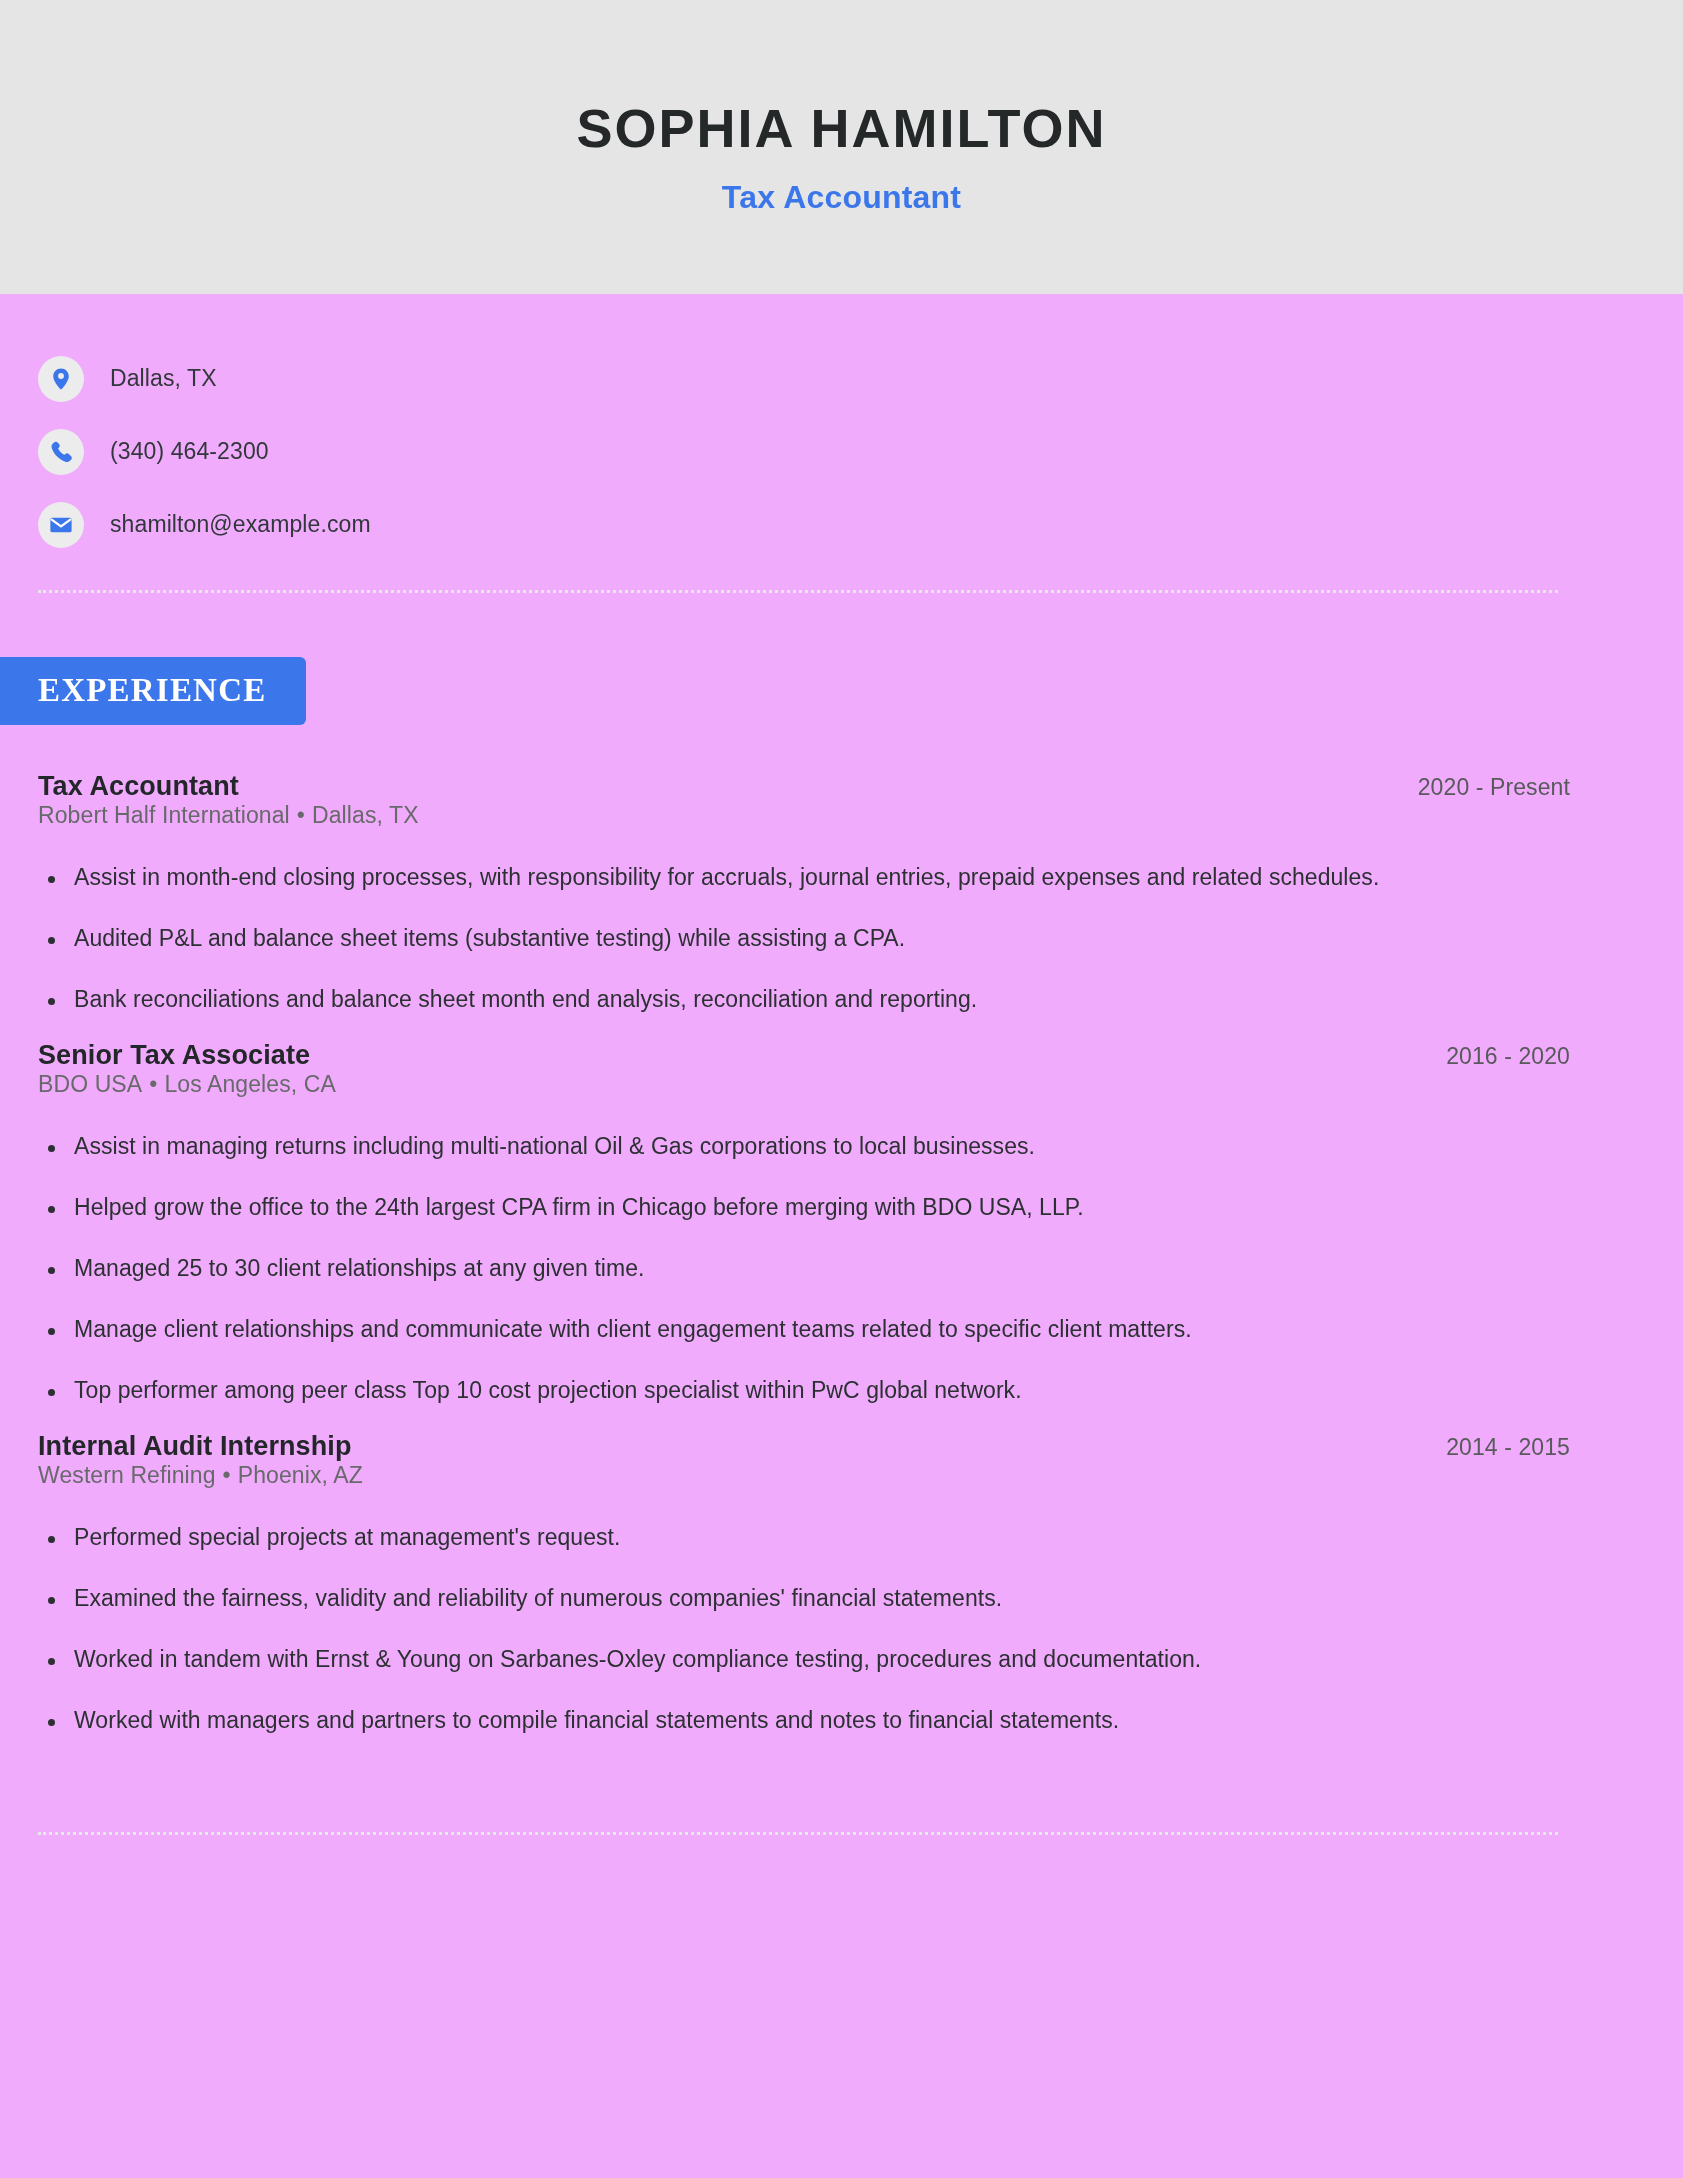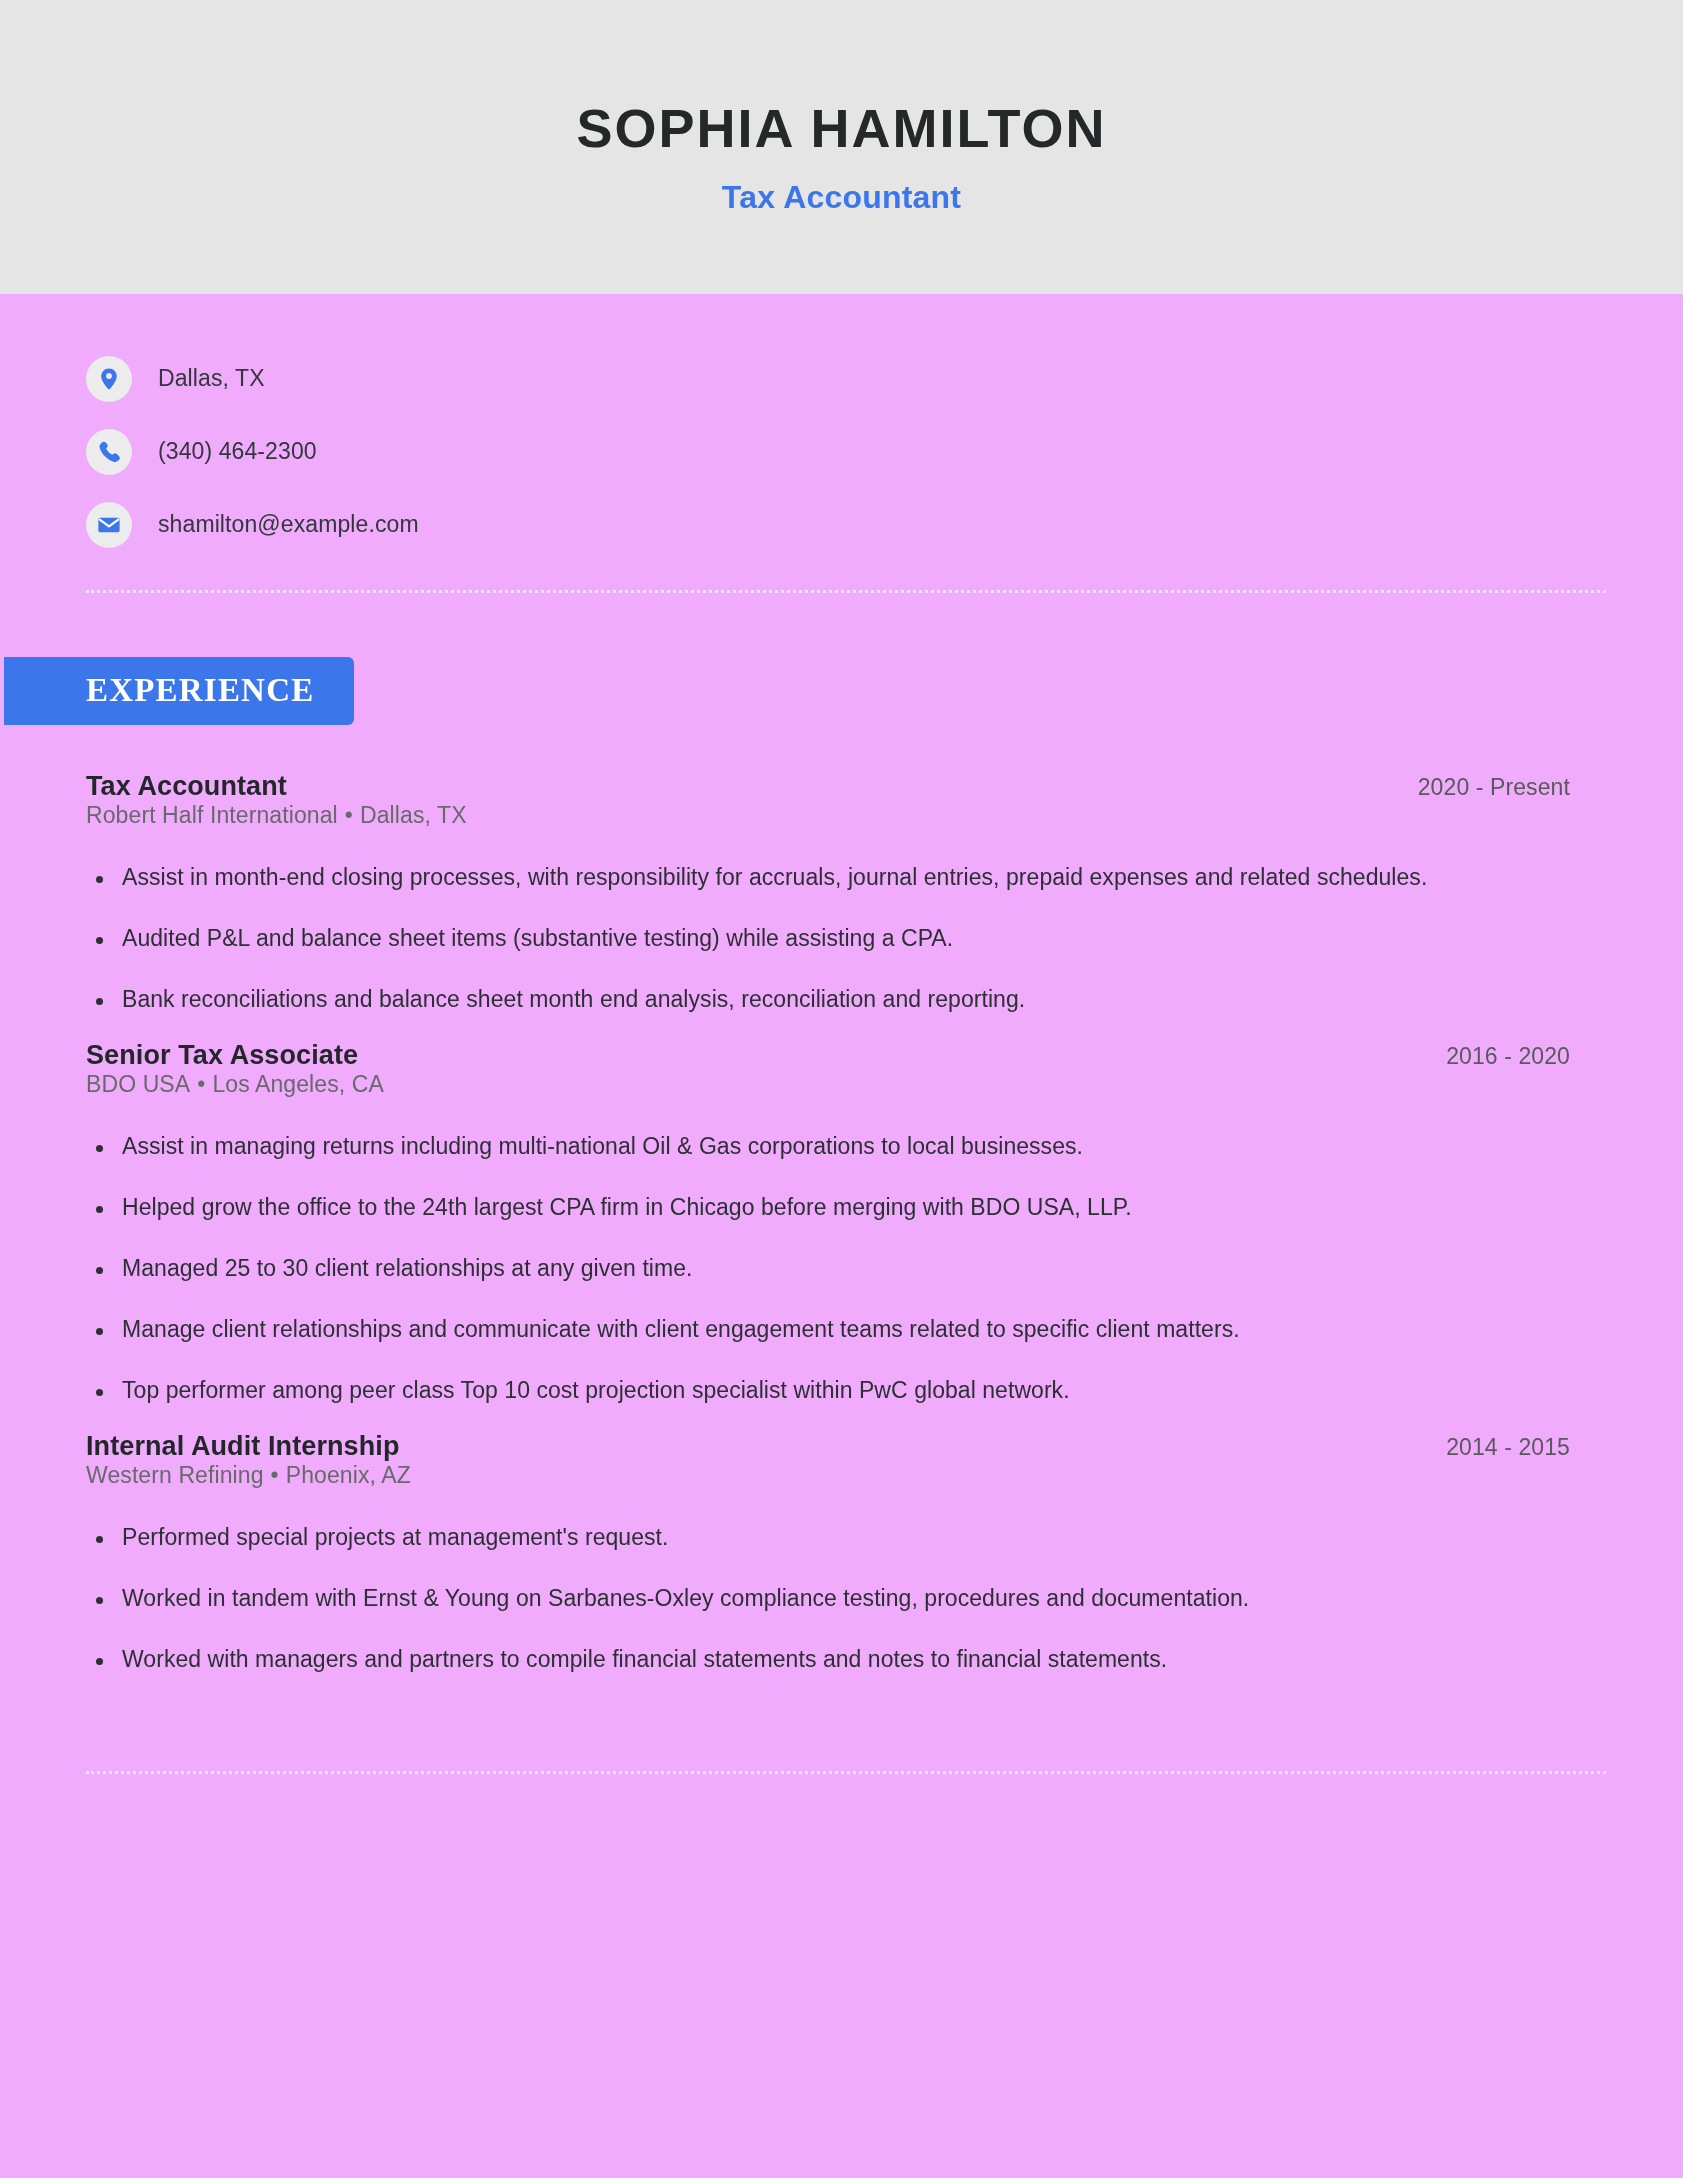--- a/index.html
+++ b/index.html
@@ -49,21 +49,21 @@
     font-size: 32px;
     font-weight: 700;
     color: #3b76ea;
     letter-spacing: 0.2px;
     margin-top: 22px;
   }
 
   
   .body-wrap {
     position: relative;
-    padding-left: 86px;
+    padding-left: 38px;
     padding-right: 81px;
     width: 1683px;
     box-sizing: border-box;
   }
 
   
   .contact-list {
     padding-top: 48px;
   }
   .contact-row {
@@ -264,20 +264,21 @@
       <div class="entry">
         <div class="entry-head">
           <span class="entry-role">Internal Audit Internship</span>
           <span class="entry-dates">2014 - 2015</span>
         </div>
         <div class="entry-meta">
           <span>Western Refining</span><span class="sep">•</span><span>Phoenix, AZ</span>
         </div>
         <ul class="bullets">
           <li>Performed special projects at management's request.</li>
+          <li>Examined the fairness, validity and reliability of numerous companies' financial statements.</li>
           <li>Worked in tandem with Ernst &amp; Young on Sarbanes-Oxley compliance testing, procedures and documentation.</li>
           <li>Worked with managers and partners to compile financial statements and notes to financial statements.</li>
         </ul>
       </div>
 
     </div>
 
     <div class="divider divider-bottom"></div>
 
   </div>

